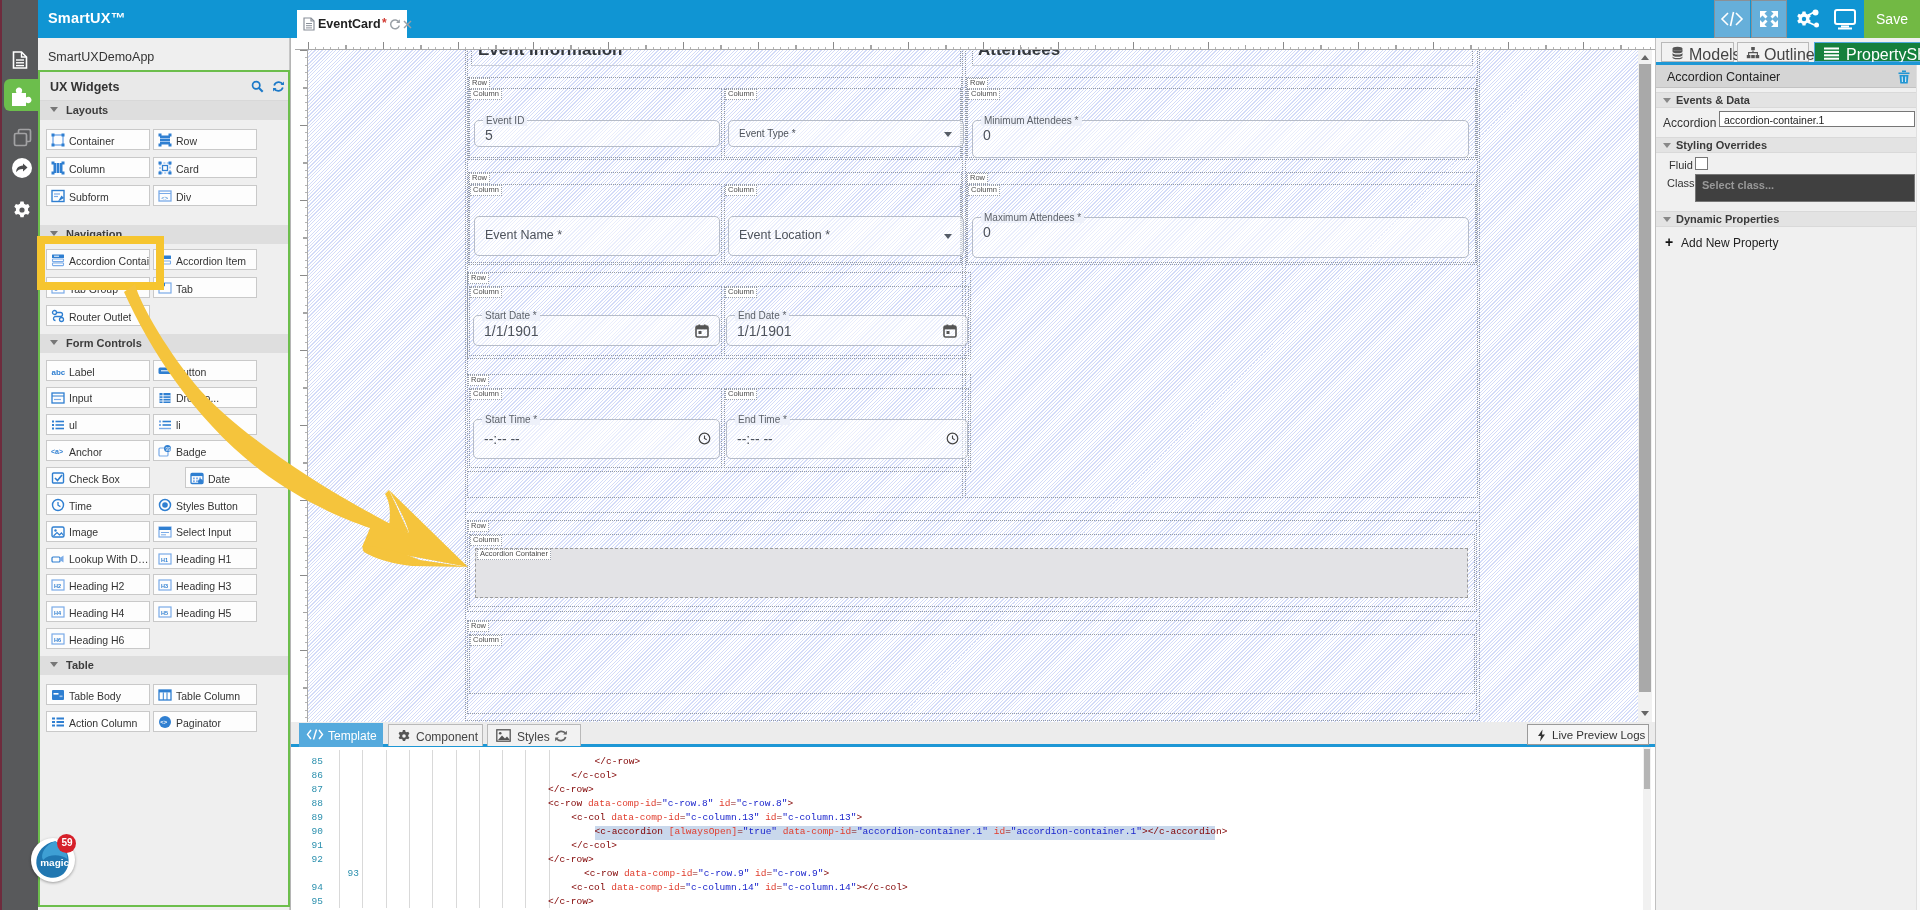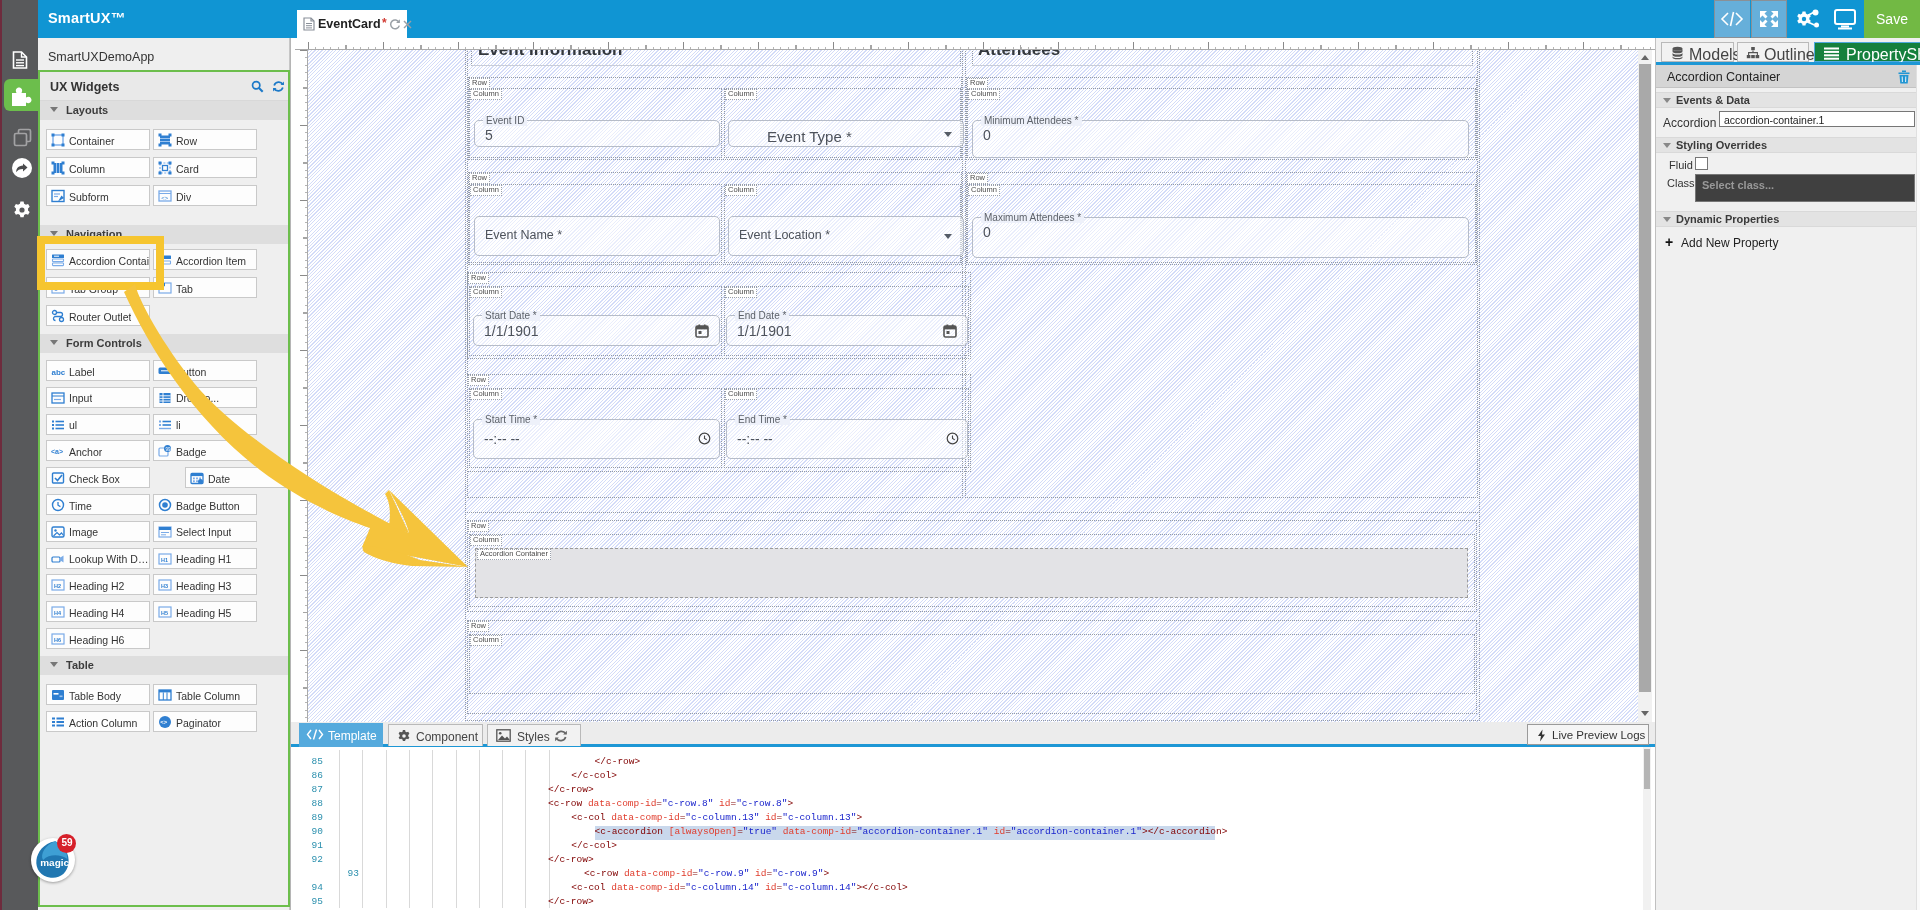--- a/index.html
+++ b/index.html
@@ -437,21 +437,21 @@
             <circle cx="7" cy="7" r="5.5" fill="none" stroke="#2f7fd1" stroke-width="1.4"></circle>
             <path d="M7 4 v3.2 l2.4 1.4" fill="none" stroke="#2f7fd1" stroke-width="1.3"></path>
           </svg>
           <span class="lab">Time</span>
         </div>
       <div class="wbtn abs" style="left:113px;top:422px;">
           <svg class="ic" viewBox="0 0 14 14">
             <circle cx="7" cy="7" r="5.5" fill="none" stroke="#2f7fd1" stroke-width="1.5"></circle>
             <circle cx="7" cy="7" r="2.8" fill="#2f7fd1"></circle>
           </svg>
-          <span class="lab">Badge Button</span>
+          <span class="lab">Styles Button</span>
         </div>
       <div class="wbtn abs" style="left:6px;top:448.8px;">
           <svg class="ic" viewBox="0 0 14 14">
             <rect x="1" y="2" width="12" height="10" rx="1.5" fill="none" stroke="#2f7fd1" stroke-width="1.4"></rect>
             <circle cx="4.5" cy="5.5" r="1.2" fill="#2f7fd1"></circle>
             <path d="M2.5 11 L6 7.5 L8.5 10 L10.5 8 L12.5 10.5" fill="none" stroke="#2f7fd1" stroke-width="1.2"></path>
           </svg>
           <span class="lab">Image</span>
         </div>
       <div class="wbtn abs" style="left:113px;top:448.8px;">
@@ -580,21 +580,21 @@
       <div class="abs clabel" style="left:161px;top:28px;">Row</div>
       <div class="abs dotted" style="left:161px;top:38px;width:253px;height:70px;"></div>
       <div class="abs clabel" style="left:162px;top:39px;">Column</div>
       <div class="abs dotted" style="left:416px;top:38px;width:237px;height:70px;"></div>
       <div class="abs clabel" style="left:417px;top:39px;">Column</div>
       <div class="abs minput" style="left:166px;top:70px;width:246px;height:27px;">
         <span class="flab">Event ID</span>
           <span class="val">5</span>
       </div>
       <div class="abs minput" style="left:420px;top:70px;width:236px;height:27px;">
-        <span class="val" style="font-size:15px;top:7px;margin-left:28px;">Event Type *</span>
+        <span class="val" style="font-size:10px;top:7px;">Event Type *</span>
         <span class="caret"></span>
       </div>
 
       <div class="abs dotted" style="left:658px;top:27px;width:511px;height:83px;"></div>
       <div class="abs clabel" style="left:659px;top:28px;">Row</div>
       <div class="abs dotted" style="left:659px;top:38px;width:509px;height:70px;"></div>
       <div class="abs clabel" style="left:660px;top:39px;">Column</div>
       <div class="abs minput" style="left:664px;top:70px;width:497px;height:38px;">
         <span class="flab">Minimum Attendees *</span>
           <span class="val">0</span>

